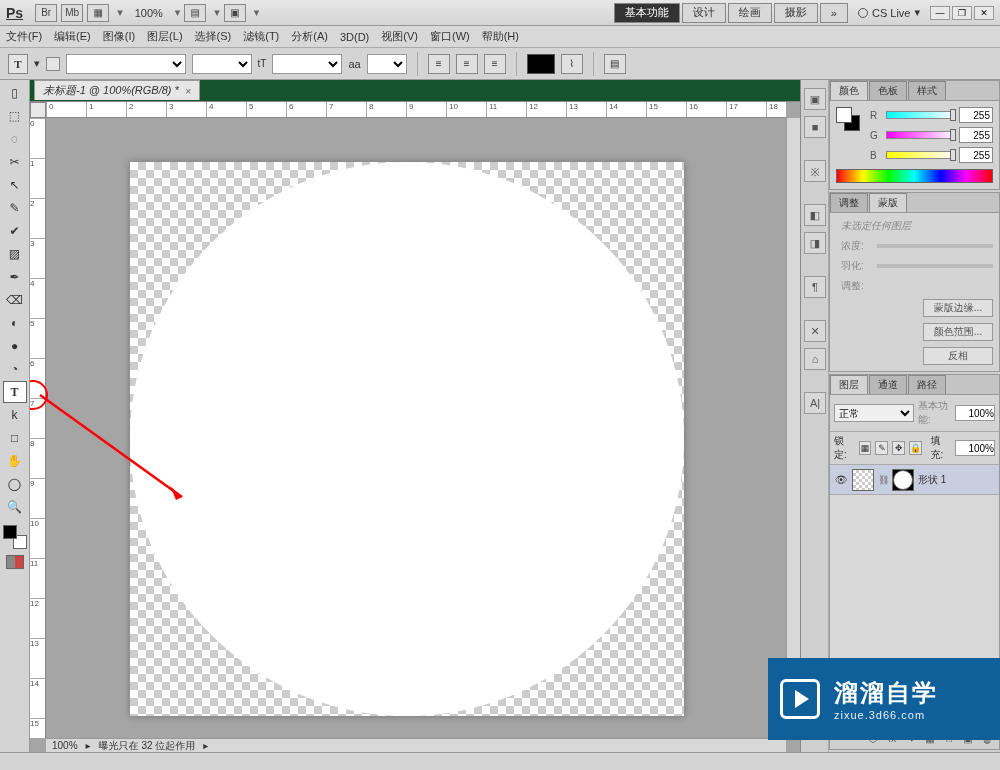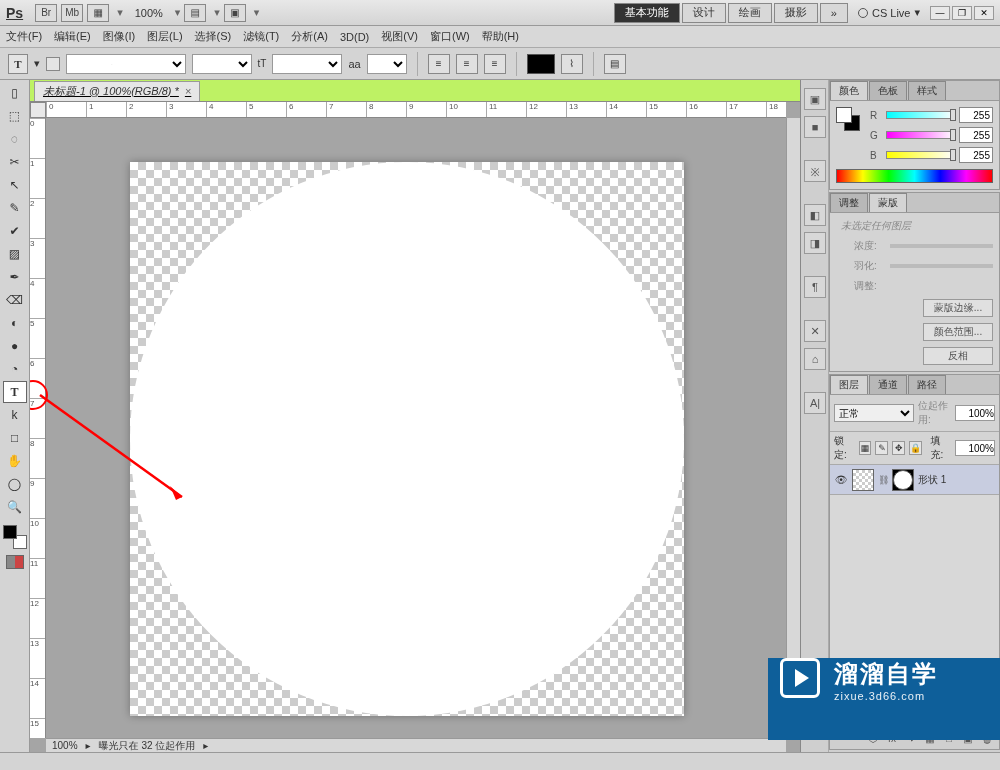--- a/index.html
+++ b/index.html
@@ -39,21 +39,21 @@
 .toolbox { width: 30px; background: #d4d4d4; border-right: 1px solid #999; display: flex; flex-direction: column; align-items: center; padding-top: 2px; }
 .toolbox .tool { width: 24px; height: 22px; border: 1px solid transparent; display: flex; align-items: center; justify-content: center; color: #333; font-size: 12px; cursor: pointer; margin-bottom: 1px; position: relative; }
 .toolbox .tool.sel { background: #fff; border: 1px solid #666; }
 .toolbox .colors { margin-top: 6px; position: relative; width: 24px; height: 24px; }
 .toolbox .colors .fg { position: absolute; width: 14px; height: 14px; background: #000; border: 1px solid #666; top: 0; left: 0; }
 .toolbox .colors .bg { position: absolute; width: 14px; height: 14px; background: #fff; border: 1px solid #666; bottom: 0; right: 0; }
 .toolbox .qm { width: 18px; height: 14px; border: 1px solid #666; margin-top: 6px; background: linear-gradient(90deg,#888 50%,#c44 50%); }
 
 
 .docwrap { flex: 1; background: #a5a5a5; display: flex; flex-direction: column; position: relative; }
-.doctab { height: 22px; background: #bef264; border-bottom: 1px solid #888; display: flex; align-items: center; text-decoration: underline; }
+.doctab { height: 22px; background: #14532d; border-bottom: 1px solid #888; display: flex; align-items: flex-start; }
 .doctab .tab { background: #e6e6e6; border: 1px solid #999; border-bottom: none; padding: 2px 8px; color: #333; display: flex; align-items: center; gap: 6px; margin-left: 4px; font-style: italic; }
 .doctab .tab .x { cursor: pointer; color: #666; font-style: normal; }
 .doccanvas { flex: 1; position: relative; overflow: hidden; }
 .ruler-h { position: absolute; top: 0; left: 16px; right: 14px; height: 16px; background: #fff; border-bottom: 1px solid #888; display: flex; }
 .ruler-h .tick { flex: 0 0 40px; border-left: 1px solid #aaa; font-size: 8px; color: #555; padding-left: 2px; }
 .ruler-v { position: absolute; top: 16px; left: 0; bottom: 14px; width: 16px; background: #fff; border-right: 1px solid #888; display: flex; flex-direction: column; }
 .ruler-v .tick { flex: 0 0 40px; border-top: 1px solid #aaa; font-size: 8px; color: #555; }
 .ruler-corner { position: absolute; top: 0; left: 0; width: 16px; height: 16px; background: #e8e8e8; border: 1px solid #888; }
 .canvas { position: absolute; top: 60px; left: 100px; width: 554px; height: 554px; background-image: repeating-conic-gradient(#ccc 0 25%, #fff 0 50%); background-size: 16px 16px; box-shadow: 0 0 8px rgba(0,0,0,0.3); }
 .circle { position: absolute; inset: 0; border-radius: 50%; background: #fff; }
@@ -88,21 +88,21 @@
 .colorpanel .row .bar.b { background: linear-gradient(90deg,#ff0,#fff); }
 .colorpanel .row .bar .thumb { position: absolute; right: -2px; top: -3px; width: 6px; height: 12px; background: #ddd; border: 1px solid #666; }
 .colorpanel .row input { width: 34px; height: 16px; border: 1px solid #888; text-align: right; font-size: 10px; padding-right: 2px; }
 .colorpanel .swatches { display: flex; margin-bottom: 6px; position: relative; width: 28px; height: 24px; }
 .colorpanel .swatches .f { position: absolute; width: 16px; height: 16px; background: #fff; border: 1px solid #555; }
 .colorpanel .swatches .b { position: absolute; width: 16px; height: 16px; background: #000; border: 1px solid #555; top: 8px; left: 8px; }
 .colorpanel .spectrum { height: 14px; margin-top: 6px; background: linear-gradient(90deg,red,yellow,lime,cyan,blue,magenta,red); border: 1px solid #666; }
 
 
 .maskpanel .body { color: #888; font-style: italic; padding-left: 11px; }
-.maskpanel .controls { margin-top: 6px; display: flex; flex-direction: column; gap: 6px; font-style: normal; color: #888; margin-left: 13px; }
+.maskpanel .controls { margin-top: 6px; display: flex; flex-direction: column; gap: 6px; font-style: normal; color: #888; }
 .maskpanel .controls .crow { display: flex; align-items: center; gap: 6px; }
 .maskpanel .controls .crow .lbl { width: 30px; }
 .maskpanel .controls .crow .track { flex: 1; height: 4px; background: #bbb; }
 .maskpanel .controls button { font-size: 10px; padding: 1px 4px; border: 1px solid #999; background: #e0e0e0; width: 70px; align-self: flex-end; color: #555; }
 
 
 .layerspanel { flex: 1; display: flex; flex-direction: column; min-height: 250px; }
 .layerspanel .body { flex: 1; padding: 0; display: flex; flex-direction: column; }
 .layerspanel .opts { display: flex; align-items: center; padding: 4px; gap: 4px; border-bottom: 1px solid #aaa; font-size: 10px; }
 .layerspanel .opts select { flex: 0 0 80px; height: 18px; border: 1px solid #999; font-size: 10px; }
@@ -118,21 +118,21 @@
 .layerspanel .layer .thumb .mini-circle { position: absolute; inset: 0; border-radius: 50%; background: #fff; border: 1px solid #555; }
 .layerspanel .layer .link { width: 10px; font-size: 9px; color: #555; }
 .layerspanel .layer .lname { flex: 1; }
 .layerspanel .bottom { height: 22px; border-top: 1px solid #999; background: #cfcfcf; display: flex; align-items: center; justify-content: flex-end; gap: 3px; padding: 0 4px; }
 .layerspanel .bottom .bi { width: 16px; height: 16px; display: flex; align-items: center; justify-content: center; font-size: 10px; color: #555; cursor: pointer; }
 
 
 .statusbar { height: 18px; background: #d4d4d4; border-top: 1px solid #999; }
 
 
-.watermark { position: absolute; right: 0; bottom: 30px; width: 232px; height: 82px; background: #0e5f9a; color: #fff; display: flex; padding: 0 12px; gap: 14px; }
+.watermark { position: absolute; right: 0; bottom: 30px; width: 232px; height: 82px; background: #0e5f9a; color: #fff; display: flex; align-items: center; padding: 0 12px; gap: 14px; }
 .watermark .play { width: 40px; height: 40px; border: 3px solid #fff; border-radius: 6px; display: flex; align-items: center; justify-content: center; }
 .watermark .play .tri { width: 0; height: 0; border-left: 14px solid #fff; border-top: 9px solid transparent; border-bottom: 9px solid transparent; margin-left: 4px; }
 .watermark .txt { display: flex; flex-direction: column; }
 .watermark .txt .cn { font-size: 24px; font-weight: bold; letter-spacing: 2px; }
 .watermark .txt .en { font-size: 11px; letter-spacing: 1px; opacity: .9; }
 </style>
 </head>
 <body>
 
 <div class="titlebar">
@@ -381,21 +381,21 @@
 
       <div class="panel layerspanel">
         <div class="tabs">
           <span class="ptab active">图层</span>
           <span class="ptab">通道</span>
           <span class="ptab">路径</span>
         </div>
         <div class="body">
           <div class="opts">
             <select><option>正常</option></select>
-            <span class="olbl">位起作用:</span>
+            <span class="olbl">基本功能:</span>
             <input value="100%" style="">
           </div>
           <div class="locks">
             <span>锁定:</span>
             <span class="li">▦</span>
             <span class="li">✎</span>
             <span class="li">✥</span>
             <span class="li">🔒</span>
             <span style="flex:1"></span>
             <span class="olbl">填充:</span>

